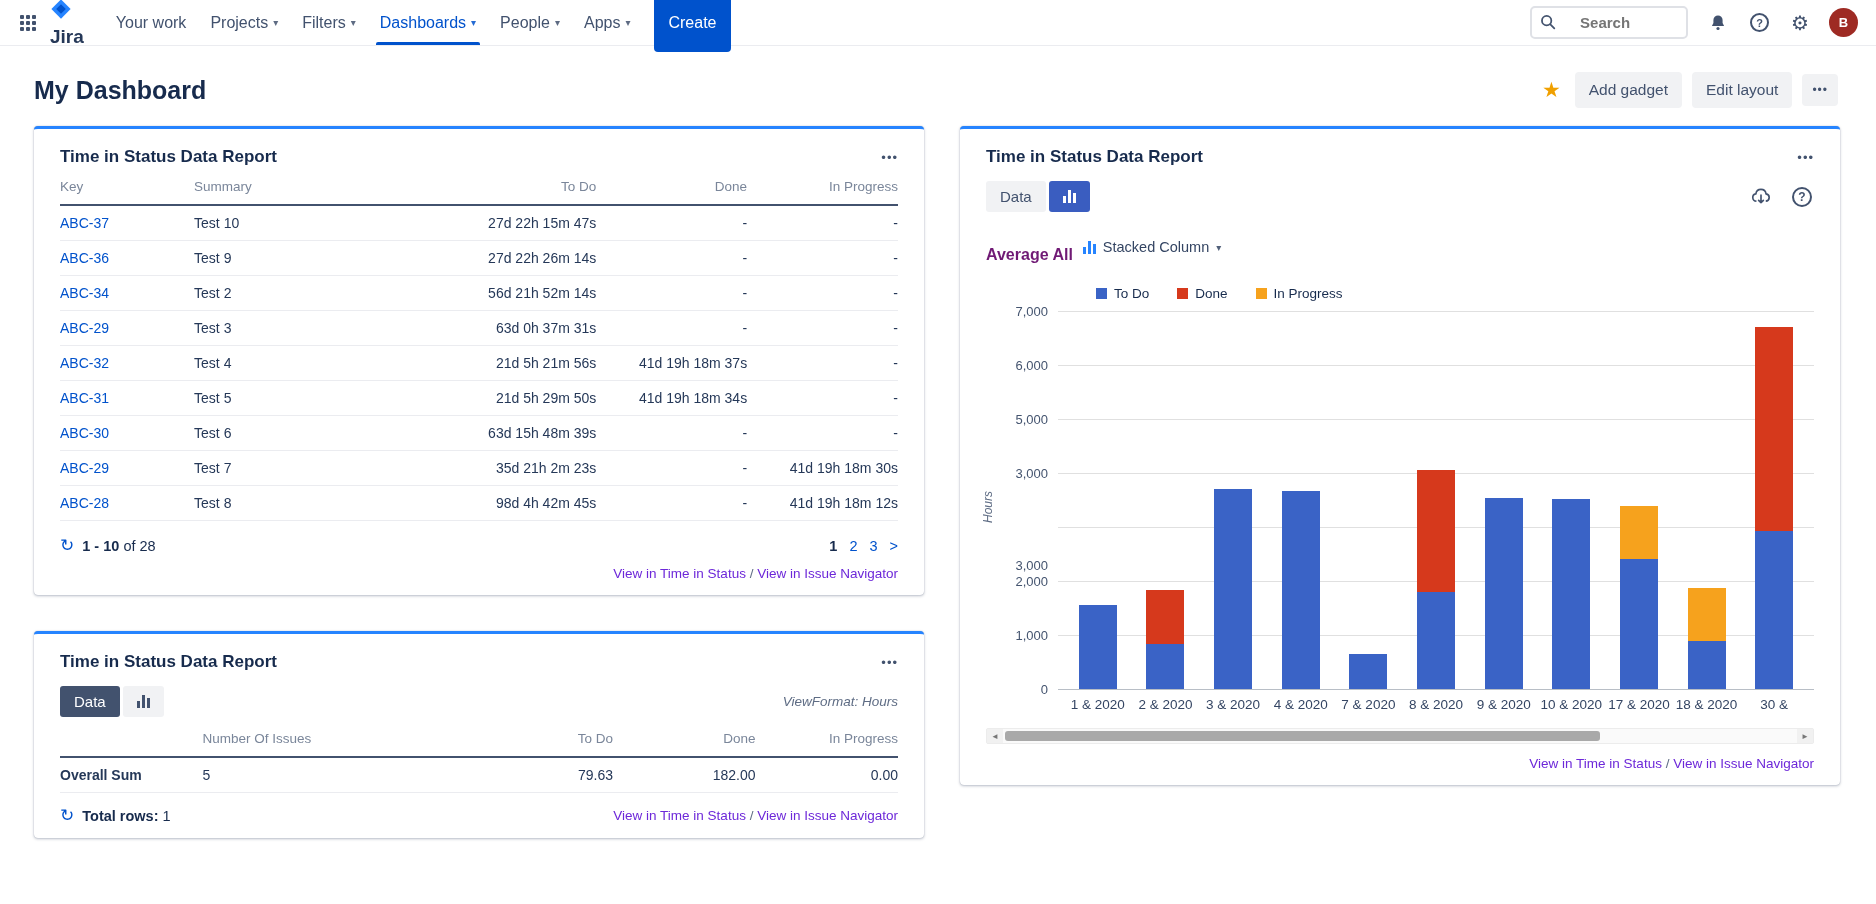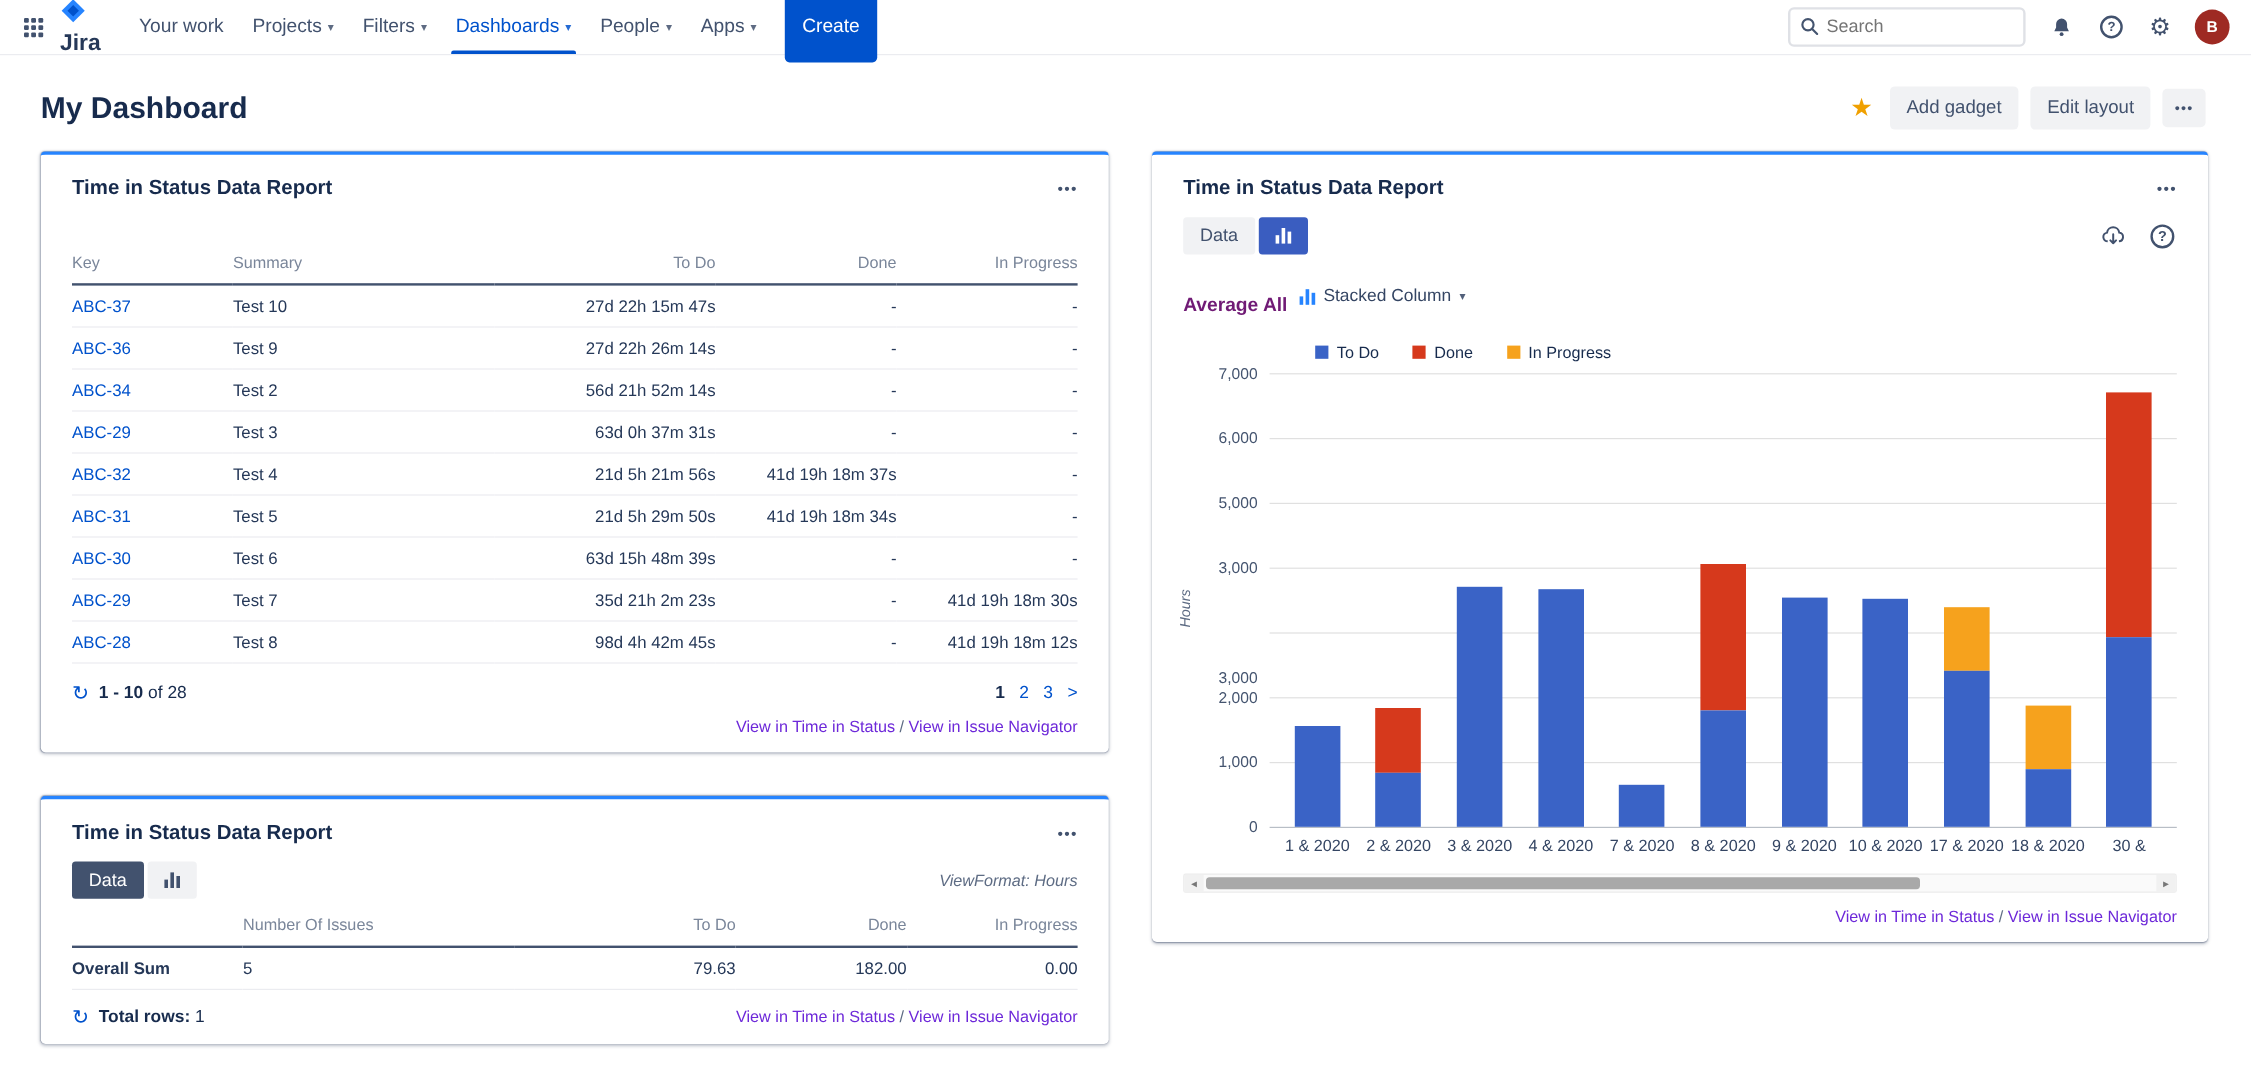--- a/index.html
+++ b/index.html
@@ -36,22 +36,22 @@
   .chev { font-size: 10px; color: inherit; opacity: .85; }
   .create-btn {
     margin-left: 12px; background: #0052CC; color: #fff; border: none;
     border-radius: 4px; padding: 20px 14px; font-size: 16px; font-weight: 500;
     font-family: inherit; cursor: pointer;
   }
   .nav-right { margin-left: auto; display: flex; align-items: center; gap: 18px; color: #42526E; }
   .searchbox { position: relative; }
   .searchbox svg { position: absolute; left: 9px; top: 7px; }
   .searchbox input {
-    width: 198px; height: 33px; border: 2px solid #DFE1E6; border-radius: 5px;
-    padding: 0 8px 0 30px; font-size: 15px; color: #344563; font-family: inherit; outline: none;
+    width: 158px; height: 33px; border: 2px solid #DFE1E6; border-radius: 5px;
+    padding: 0 8px 0 48px; font-size: 15px; color: #344563; font-family: inherit; outline: none; font-weight: bold;
   }
   .icon-btn { background: none; border: none; cursor: pointer; color: #42526E; display: flex; align-items: center; padding: 2px; font-family: inherit; }
   .gear-glyph { font-size: 20px; line-height: 1; }
   .help-ring {
     width: 19px; height: 19px; border: 2px solid #42526E; border-radius: 50%;
     display: grid; place-items: center; font-size: 11px; font-weight: 700;
   }
   .avatar {
     width: 29px; height: 29px; border-radius: 50%; background: #9E2A23;
     color: #fff; display: grid; place-items: center; font-size: 13px; font-weight: 700; cursor: pointer;
@@ -75,21 +75,21 @@
   .card {
     background: #fff; border-radius: 4px; border-top: 3px solid #2684FF;
     box-shadow: 0 1px 3px rgba(9,30,66,.28), 0 0 1px rgba(9,30,66,.3);
     padding: 18px 26px 14px; margin-bottom: 36px;
   }
   .card-head { display: flex; align-items: center; justify-content: space-between; }
   .card-title { font-size: 17px; font-weight: 600; color: #172B4D; }
   .card-more { background: none; border: none; color: #42526E; font-size: 13px; letter-spacing: 1px; cursor: pointer; font-family: inherit; }
 
   
-  table.report { width: 100%; border-collapse: collapse; margin-top: 40px; font-size: 14px; }
+  table.report { width: 100%; border-collapse: collapse; margin-top: 8px; font-size: 14px; }
   table.report th {
     color: #7A869A; font-weight: 400; font-size: 13.5px;
     padding: 4px 0 10px; border-bottom: 2px solid #42526E;
   }
   table.report td { padding: 9px 0; border-bottom: 1px solid #EBECF0; color: #253858; }
   .al-l { text-align: left; } .al-r { text-align: right; }
   .key-link { color: #0052CC; font-weight: 500; }
   .sum-label { font-weight: 700; color: #172B4D; }
 
   .pagination { display: flex; align-items: center; justify-content: space-between; margin-top: 16px; font-size: 14.5px; }

